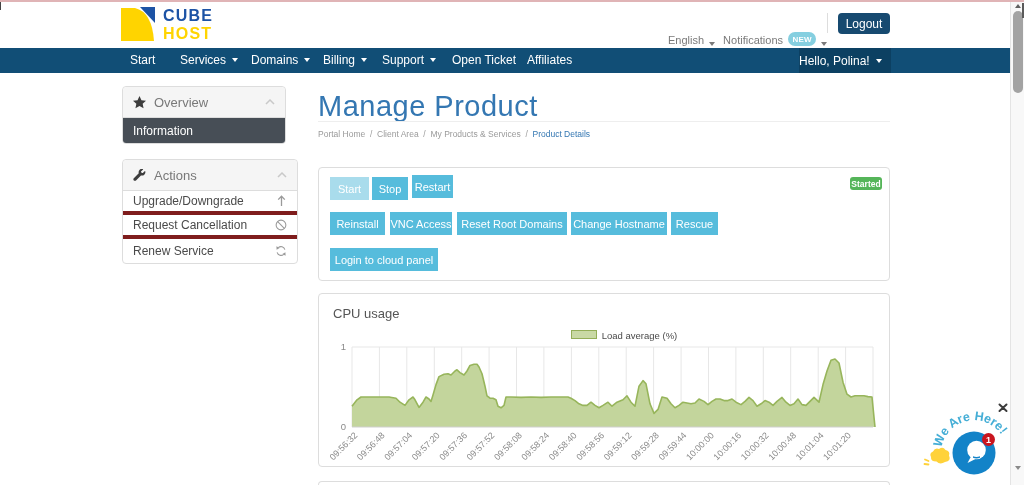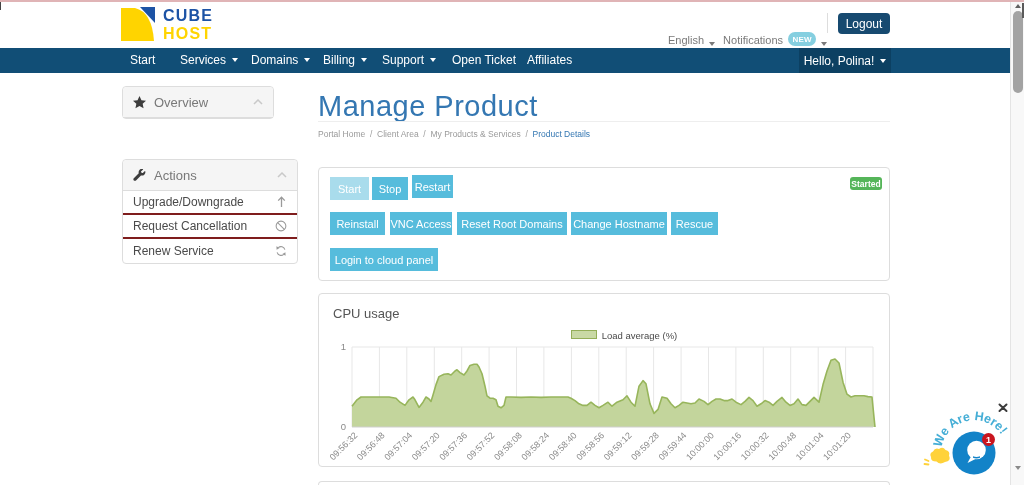--- a/index.html
+++ b/index.html
@@ -12,30 +12,30 @@
 .logo{left:121px;top:6px}
 .hmenu{top:0;left:668px;height:46px;display:flex;align-items:flex-end;color:#7a7a7a;font-size:11px}
 .caret{display:inline-block;width:0;height:0;border-left:3.5px solid transparent;border-right:3.5px solid transparent;border-top:4px solid #7a7a7a;margin-left:5px;vertical-align:2px}
 .newb{background:#85cfe0;color:#fff;font-size:8px;font-weight:bold;padding:2.5px 4.5px;border-radius:7px;margin-left:5px;letter-spacing:.2px}
 .sep{width:1px;height:20px;background:#ddd}
 .logout{position:absolute;background:#174a70;color:#fff;font-size:12px;border-radius:4px;width:52px;height:21px;display:flex;align-items:center;justify-content:center}
 
 .nav{left:0;top:48px;width:1010px;height:25px;background:#114e76;color:#fff;font-size:12px}
 .nav span.it{position:absolute;top:5px}
 .ncaret{display:inline-block;width:0;height:0;border-left:3.5px solid transparent;border-right:3.5px solid transparent;border-top:4px solid #fff;margin-left:6px;vertical-align:2px}
-.hello{position:absolute;left:799px;top:0;width:92px;height:25px;background:#0c4062;display:flex;align-items:center;justify-content:center}
+.hello{position:absolute;left:799px;top:0;width:92px;height:25px;background:#0c4062;display:flex;align-items:center;}
 
 .panel{background:#fff;border:1px solid #ddd;border-radius:4px}
-.sp1{left:122px;top:86px;width:152px}
+.sp1{left:122px;top:86px;width:164px}
 .sp2{left:122px;top:159px;width:176px}
 .phead{background:#f5f5f5;color:#787878;font-size:13px;height:31px;display:flex;align-items:center;padding:0 10px;border-radius:4px 4px 0 0;border-bottom:1px solid #ddd}
 .phead .chev{margin-left:auto;color:#c9c9c9}
 .chev svg{display:block}
 .sitem{background:#474e56;color:#fff;font-size:12px;height:25px;display:flex;align-items:center;padding:0 10px;border-radius:0 0 3px 3px}
-.aitem{color:#4a4a4a;font-size:12px;height:24px;display:flex;align-items:center;padding:0 10px;border-bottom:2px solid #7f1d1d}
+.aitem{color:#4a4a4a;font-size:12px;height:24px;display:flex;align-items:center;padding:0 10px;border-bottom:4px solid #7f1d1d}
 .aitem:last-child{border-bottom:none}
 .aitem .ric{margin-left:auto;color:#9a9a9a}
 .ric svg{display:block}
 
 .h1{left:318px;top:90px;font-size:29px;color:#3477b2;letter-spacing:.5px}
 .hr{left:318px;top:121px;width:572px;height:1px;background:#eee}
 .bc{left:318px;top:129px;font-size:8.5px;color:#9a9a9a}
 .bc b{color:#3477b2;font-weight:normal}
 .pA{left:318px;top:167px;width:572px;height:114px}
 .btn{position:absolute;background:#56bcdc;color:#fff;font-size:11px;border-radius:0;display:flex;align-items:center;justify-content:center;height:23px;white-space:nowrap;overflow:hidden}
@@ -88,20 +88,21 @@
 </div>
 
 <div class="abs panel sp1">
 <div class="phead"><svg width="13" height="13" viewBox="0 0 16 16" style="margin-right:8px">
         <path d="M8 0l2.4 5.1 5.6.7-4.1 3.8 1.1 5.5L8 12.4 3 15.1l1.1-5.5L0 5.8l5.6-.7z" fill="#3d3d3d"></path>
       </svg>Overview<span class="chev">
         <svg width="10" height="6" viewBox="0 0 10 6">
           <path d="M1 5 L5 1 L9 5" stroke="#c9c9c9" stroke-width="1.5" fill="none"></path>
         </svg>
       </span></div>
+<div class="sitem">Information</div>
 </div>
 
 <div class="abs panel sp2">
 <div class="phead"><svg width="13" height="13" viewBox="0 0 16 16" style="margin-right:8px">
         <path d="M15.2 3.1c-.2-.5-.6-.6-1-.2l-2.1 2c-.3.2-.8.2-1.1 0l-.9-.9c-.3-.3-.3-.8 0-1.1l2.1-2c.4-.4.3-.8-.2-1C10.6-.5 9 .1 8 1.1 7 2.2 6.6 3.8 7.1 5.2L1 11.3c-.8.8-.8 2 0 2.7.8.8 2 .8 2.7 0l6.1-6.1c1.4.5 3 .1 4.1-.9 1-1 1.6-2.6 1.3-3.9z" fill="#3d3d3d"></path>
       </svg>Actions<span class="chev">
         <svg width="10" height="6" viewBox="0 0 10 6">
           <path d="M1 5 L5 1 L9 5" stroke="#c9c9c9" stroke-width="1.5" fill="none"></path>
         </svg>
       </span></div>

